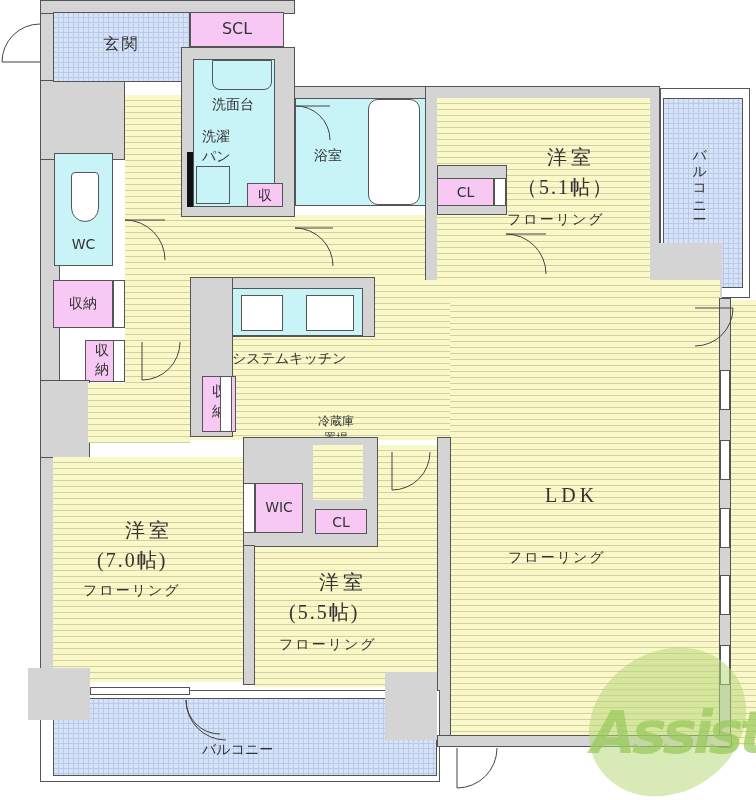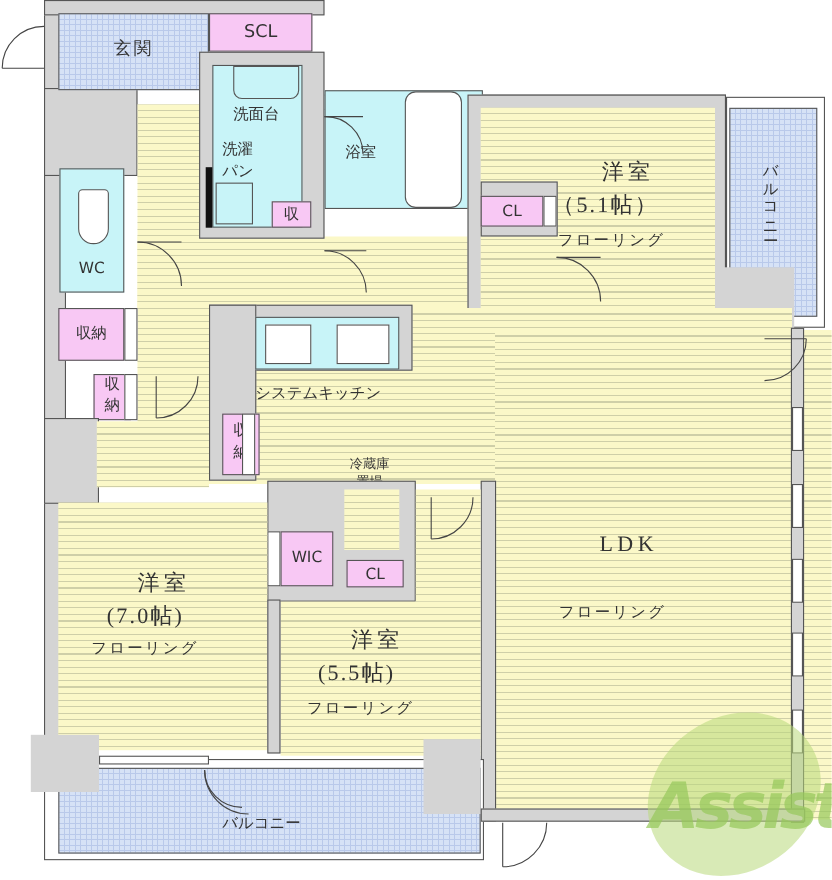--- a/index.html
+++ b/index.html
@@ -43,34 +43,34 @@
   <div class="lbl sm" style="left:18px;top:36px;">洗面台</div>
   <div class="lbl sm" style="left:8px;top:68px;">洗濯</div>
   <div class="lbl sm" style="left:8px;top:88px;">パン</div>
   <div class="abs aqua" style="left:2px;top:106px;width:34px;height:38px;"></div>
 </div>
 <div class="abs" style="left:187px;top:152px;width:6px;height:55px;background:#111;"></div>
 <div class="abs pink" style="left:247px;top:183px;width:36px;height:24px;">
   <div class="lbl sm" style="left:0;right:0;top:3px;">収</div>
 </div>
 
-<div class="abs aqua" style="left:295px;top:82px;width:144px;height:108px;">
+<div class="abs aqua" style="left:295px;top:98px;width:144px;height:108px;">
   <div class="lbl sm" style="left:18px;top:48px;">浴室</div>
   <div class="abs white" style="left:72px;top:0;width:52px;height:106px;border-radius:10px;"></div>
 </div>
 
 <div class="abs aqua" style="left:54px;top:153px;width:59px;height:113px;padding-left:46px;">
   <div class="abs white" style="left:16px;top:18px;width:28px;height:50px;border-radius:4px 4px 14px 14px;"></div>
   <div class="lbl sm" style="left:0;right:0;top:82px;">WC</div>
 </div>
 
 <div class="abs wall" style="left:425px;top:86px;width:235px;height:212px;"></div>
 <div class="abs floor" style="left:437px;top:98px;width:213px;height:188px;">
   <div class="lbl big" style="left:110px;top:48px;">洋室</div>
-  <div class="lbl big" style="left:65px;top:78px;letter-spacing:2px;">（5.1帖）</div>
+  <div class="lbl big" style="left:80px;top:78px;letter-spacing:2px;">（5.1帖）</div>
   <div class="lbl sm" style="left:70px;top:114px;letter-spacing:2px;">フローリング</div>
 </div>
 <div class="abs wall" style="left:437px;top:165px;width:70px;height:50px;"></div>
 <div class="abs pink" style="left:437px;top:178px;width:57px;height:28px;">
   <div class="lbl sm" style="left:0;right:0;top:5px;">CL</div>
 </div>
 <div class="abs white" style="left:494px;top:178px;width:12px;height:28px;"></div>
 
 <div class="abs white" style="left:660px;top:88px;width:90px;height:210px;"></div>
 <div class="abs tile" style="left:663px;top:98px;width:80px;height:190px;">

